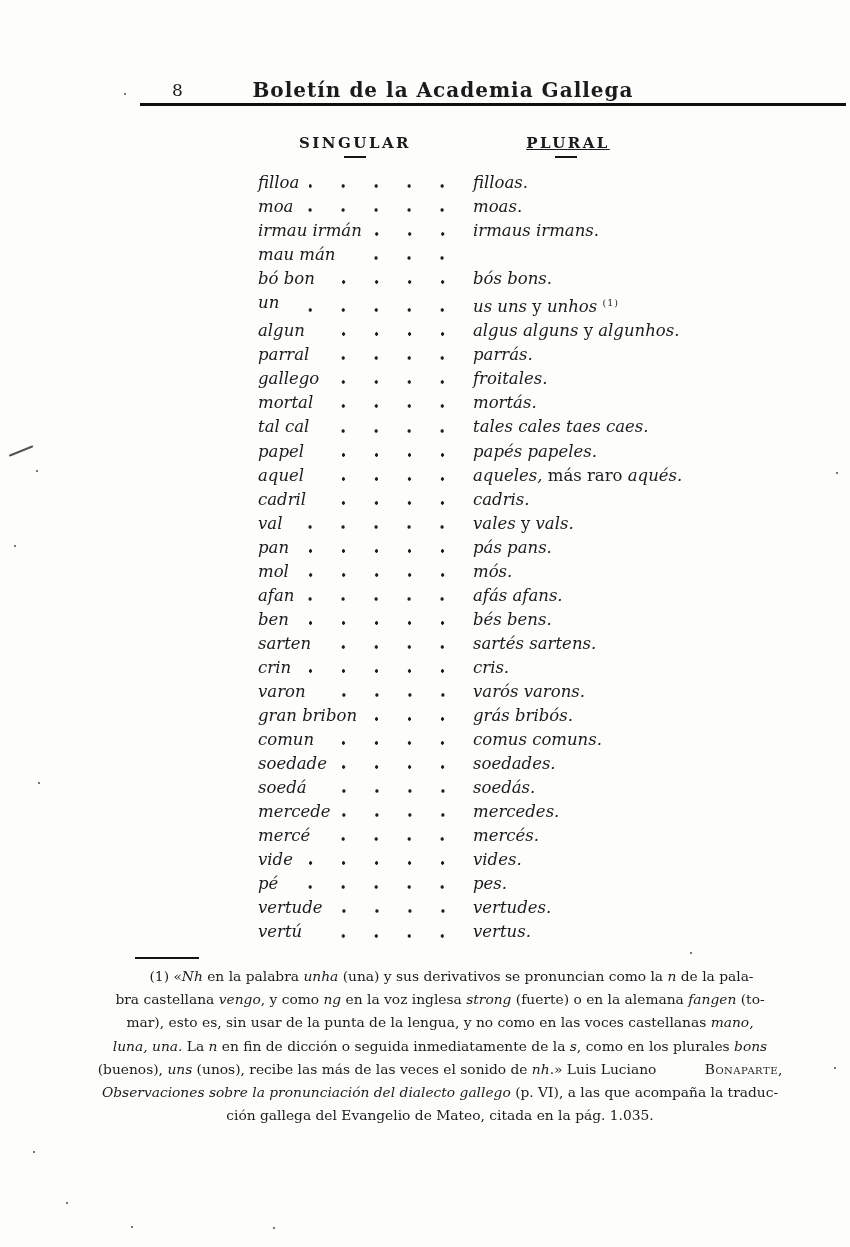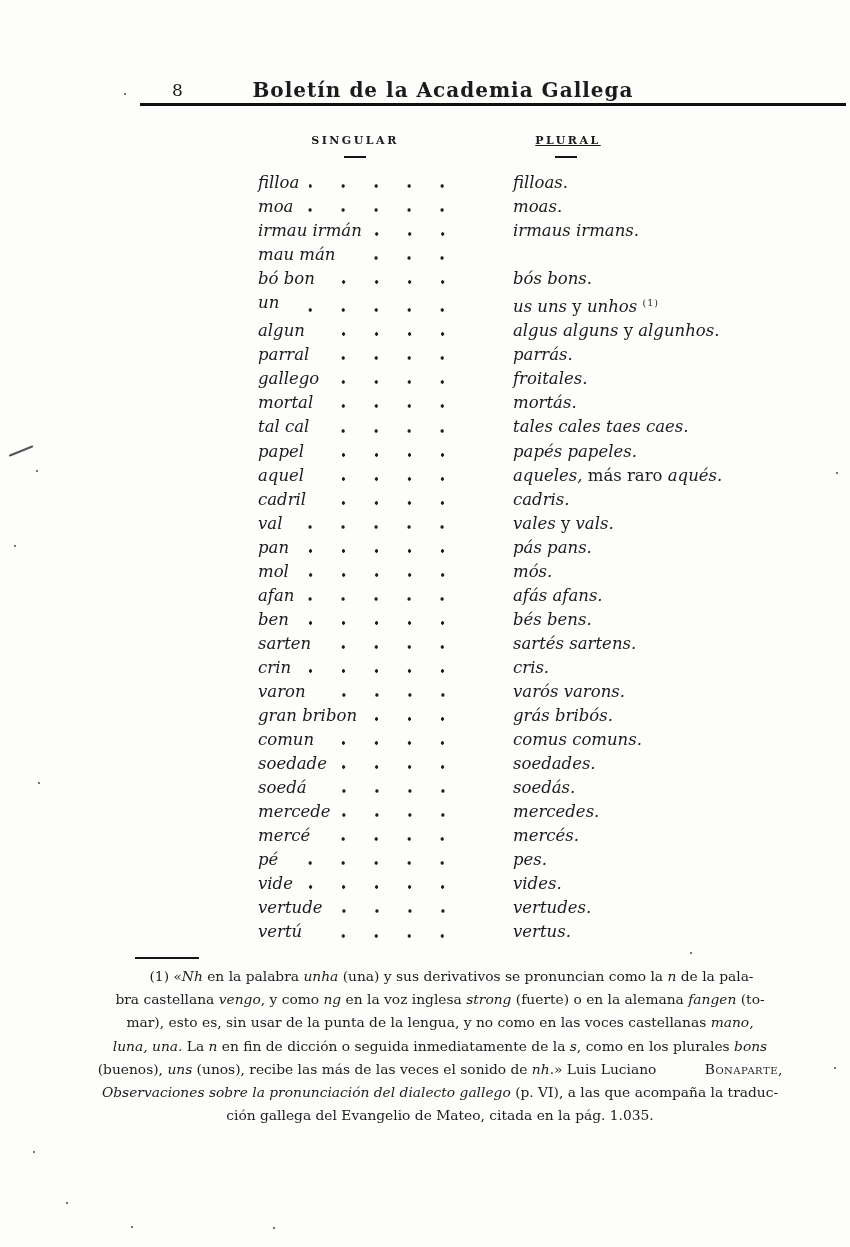--- a/index.html
+++ b/index.html
@@ -12,29 +12,29 @@
   .page{position:absolute;inset:0;}
   
   .page-number{position:absolute;left:172px;top:80px;font-size:17px;}
   .header-title{
     position:absolute;left:0;right:0;top:78px;text-align:center;
     transform:translateX(18px);
     font-size:20px;font-weight:700;letter-spacing:1px;
   }
   .header-rule{position:absolute;left:140px;right:4px;top:103px;height:3px;background:#101010;}
   
-  .col-head{position:absolute;top:134px;font-size:11px;font-weight:700;letter-spacing:2.5px;transform:translateX(-50%);}
+  .col-head{position:absolute;top:134px;font-size:15px;font-weight:700;letter-spacing:2.5px;transform:translateX(-50%);}
   .col-head.singular{left:355px;}
   .col-head.plural{left:568px;text-decoration:underline;}
   .col-dash{position:absolute;top:156px;width:22px;height:2px;background:#151515;transform:translateX(-50%);}
   .col-dash.singular{left:355px;}
   .col-dash.plural{left:566px;}
   
   .word-list{position:absolute;left:258px;top:171px;width:520px;}
-  .row{display:flex;line-height:24.05px;font-size:16.5px;gap:40px;}
+  .row{display:flex;line-height:24.05px;font-size:16.5px;}
   .sing-cell{width:215px;display:flex;}
   .sing{font-style:italic;white-space:nowrap;}
   .leader{
     flex:1;align-self:stretch;margin:0 12px 0 10px;
     background-image:radial-gradient(circle,#1d1d1d 1.5px,transparent 1.9px);
     background-size:33px 6px;background-repeat:repeat-x;
     background-position:right 2px bottom 6px;
   }
   .plural-cell{flex:1;white-space:nowrap;}
   .it{font-style:italic;}
@@ -258,31 +258,31 @@
       </div>
       <div class="row">
         <div class="sing-cell">
           <span class="sing">mercé</span>
           <span class="leader"></span>
         </div>
         <div class="plural-cell"><span class="it">mercés.</span></div>
       </div>
       <div class="row">
         <div class="sing-cell">
+          <span class="sing">vide</span>
+          <span class="leader"></span>
+        </div>
+        <div class="plural-cell"><span class="it">vides.</span></div>
+      </div>
+      <div class="row">
+        <div class="sing-cell">
           <span class="sing">pé</span>
           <span class="leader"></span>
         </div>
         <div class="plural-cell"><span class="it">pes.</span></div>
-      </div>
-      <div class="row">
-        <div class="sing-cell">
-          <span class="sing">vide</span>
-          <span class="leader"></span>
-        </div>
-        <div class="plural-cell"><span class="it">vides.</span></div>
       </div>
       <div class="row">
         <div class="sing-cell">
           <span class="sing">vertude</span>
           <span class="leader"></span>
         </div>
         <div class="plural-cell"><span class="it">vertudes.</span></div>
       </div>
       <div class="row">
         <div class="sing-cell">

